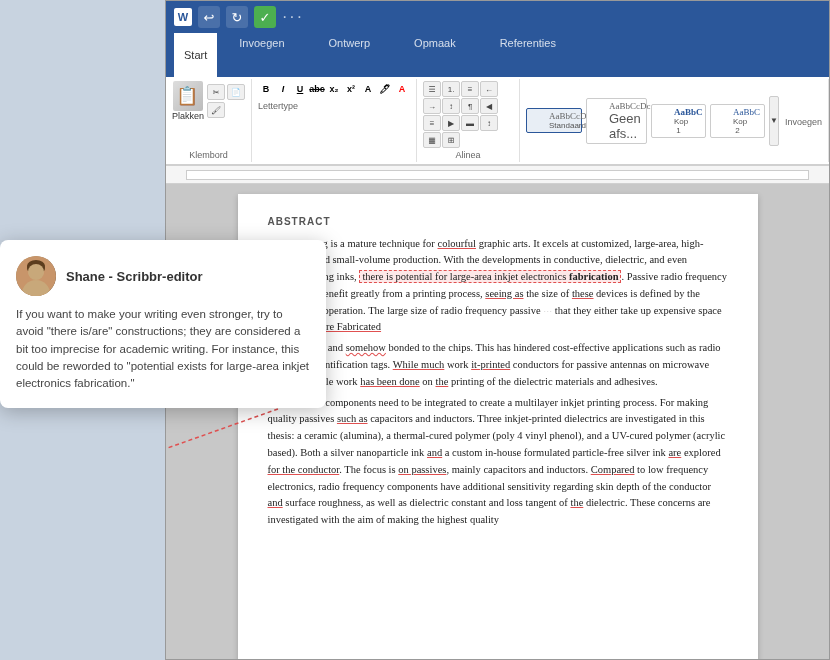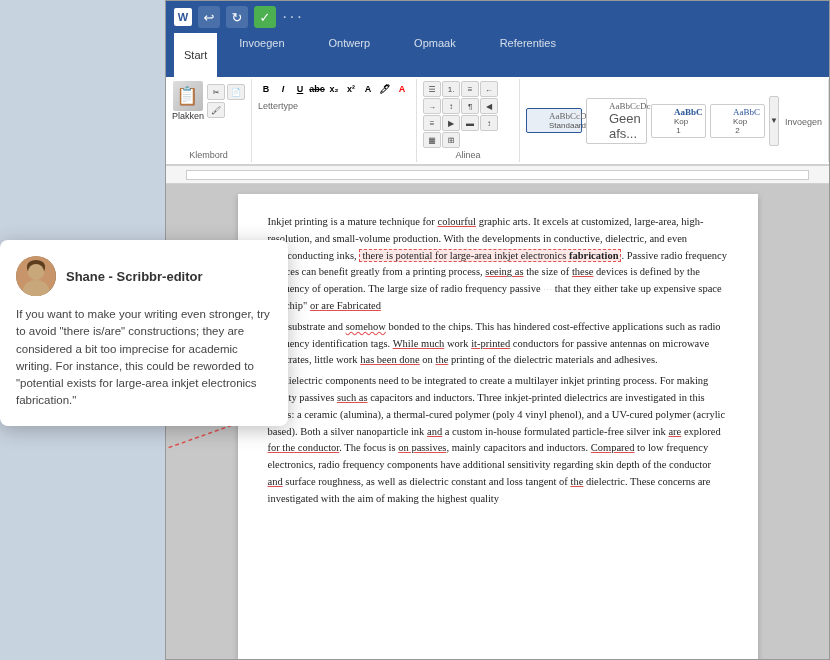--- a/index.html
+++ b/index.html
@@ -301,21 +301,21 @@
       font-size: 10.5px;
       line-height: 1.6;
       color: #222;
     }
 
     
     .comment-box {
       position: absolute;
       left: 0;
       top: 240px;
-      width: 288px;
+      width: 326px;
       background: white;
       border-radius: 8px;
       box-shadow: 0 4px 20px rgba(0,0,0,0.25);
       padding: 16px;
       z-index: 100;
       font-family: Arial, sans-serif;
     }
     .comment-header {
       display: flex;
       align-items: center;
@@ -498,20 +498,21 @@
     </div>
   </div>
 
   <div class="ruler">
     <div class="ruler-inner"></div>
   </div>
 
   <div class="doc-area">
     <div class="page">
 
+      <div class="abstract-title">ABSTRACT</div>
 
       <div class="doc-text">
         <p>
           Inkjet printing is a mature technique for <span class="word-underline">colourful</span> graphic arts. It excels at customized, large-area, high-resolution, and small-volume production. With the developments in conductive, dielectric, and even semiconducting inks,
           <span class="dashed-border-box">there is potential for large-area inkjet electronics <span style="background:#fde8e8; font-weight:bold;">fabrication</span></span>. Passive radio frequency devices can benefit greatly from a printing process, <span class="word-underline">seeing as</span> the size of <span class="word-underline">these</span> devices is defined by the frequency of operation. The large size of radio frequency passive <span style="color:#ccc; font-size:9px;">···</span> that they either take up expensive space "on chip" <span class="word-underline">or are Fabricated</span>
         </p>
         <p style="margin-top:4px;">
           on a substrate and <span class="word-underline-wavy">somehow</span> bonded to the chips. This has hindered cost-effective applications such as radio frequency identification tags. <span class="word-underline">While much</span> work <span class="word-underline">it-printed</span> conductors for passive antennas on microwave substrates, little work <span class="word-underline">has been done</span> on <span class="word-underline">the</span> printing of the dielectric materials and adhesives.
         </p>
         <p style="margin-top:4px;">

